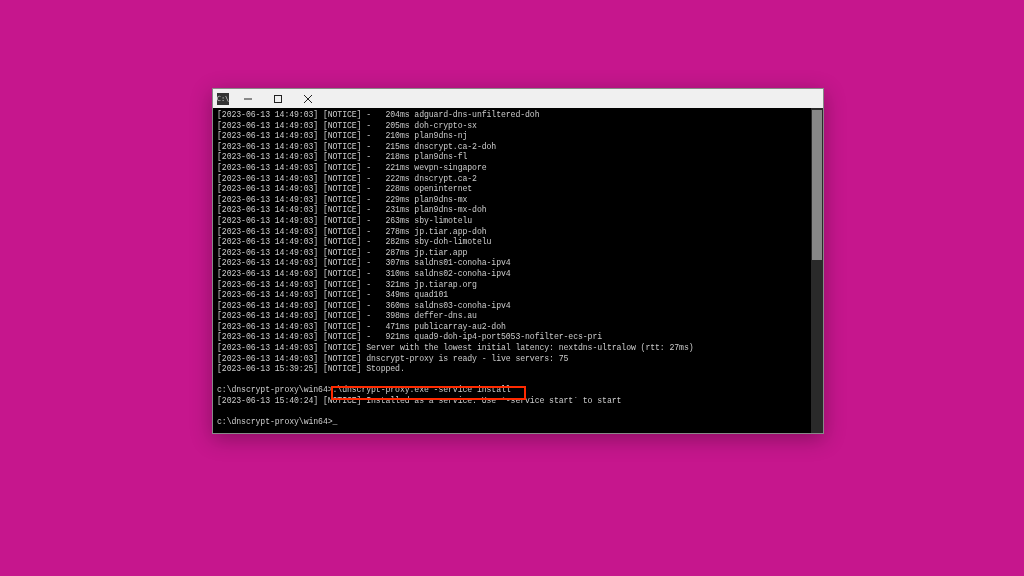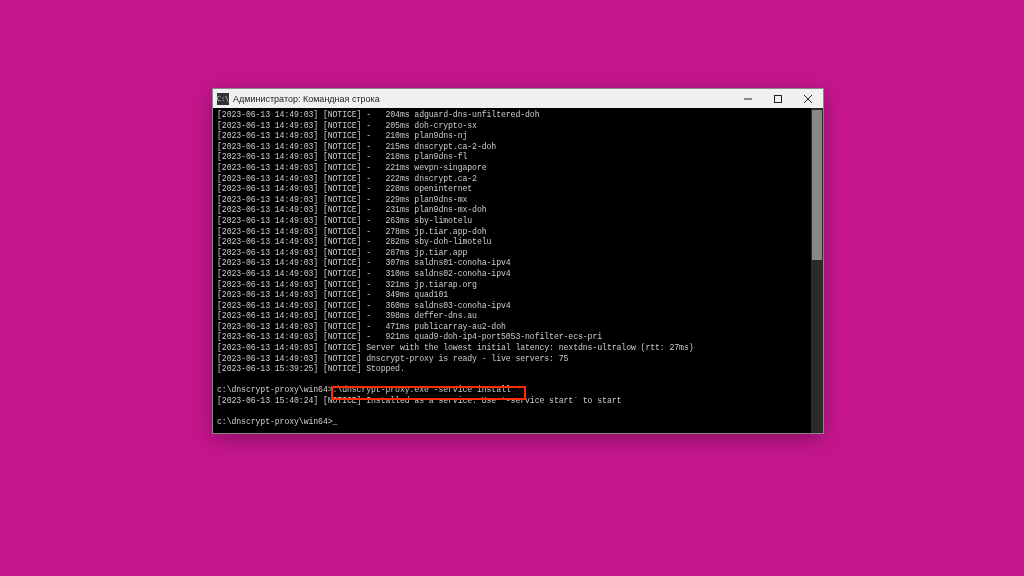--- a/index.html
+++ b/index.html
@@ -95,21 +95,20 @@
       border: 2px solid #ff2a00;
       pointer-events: none;
     }
   </style>
 </head>
 <body>
 
 <div class="window">
   <div class="titlebar">
     <span class="titlebar-icon">C:\</span>
-    <span class="title-text">Администратор: Командная строка</span>
     <div class="win-controls">
       <div class="win-btn">
         <svg width="10" height="10" viewBox="0 0 10 10">
             <line x1="1" y1="5" x2="9" y2="5" stroke="#222" stroke-width="1"></line>
           </svg>
       </div>
       <div class="win-btn">
         <svg width="10" height="10" viewBox="0 0 10 10">
             <rect x="1.5" y="1.5" width="7" height="7" fill="none" stroke="#222" stroke-width="1"></rect>
           </svg>

